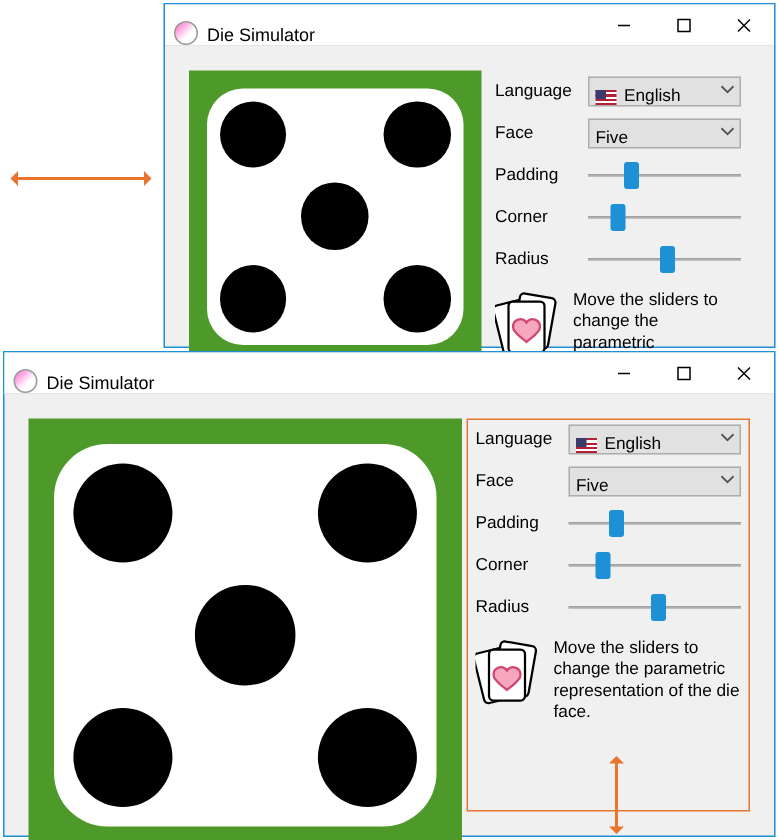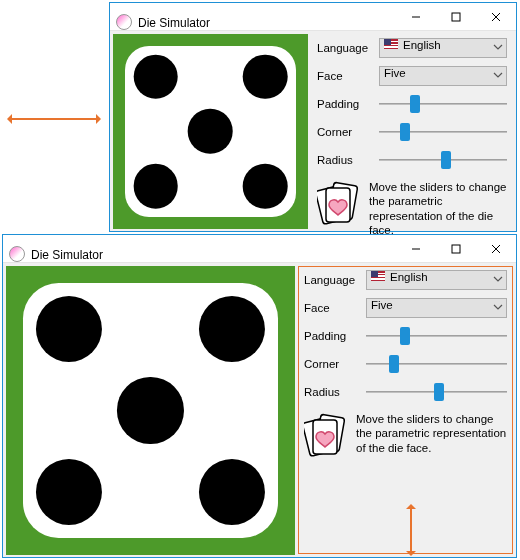--- a/index.html
+++ b/index.html
@@ -44,21 +44,21 @@
   }
   .winbtn {
     width: 40px; height: 100%;
     display: flex; align-items: center; justify-content: center;
     color: #000;
   }
   .winbtn svg { stroke: #000; stroke-width: 1; fill: none; }
   .client {
     flex: 1;
     display: flex;
-    padding: 3px;
+    padding: 16px;
     gap: 3px;
     min-height: 0;
   }
   .die-area {
     background: #4d9a2a;
     position: relative;
   }
   .die-face {
     position: absolute;
     background: #fff;
@@ -82,21 +82,21 @@
     align-items: center;
     font-size: 11.5px;
     color: #000;
   }
   .controls.hl { outline: 1px solid #e8742e; outline-offset: -1px; }
   .combo {
     height: 20px;
     background: #e1e1e1;
     border: 1px solid #adadad;
     display: flex;
-    align-items: flex-start;
+    align-items: flex-end;
     padding: 0 4px;
     position: relative;
   }
   .combo .flag {
     width: 14px; height: 10px; margin-right: 5px;
     background: linear-gradient(#b22234 0 15%,#fff 15% 30%,#b22234 30% 45%,#fff 45% 60%,#b22234 60% 75%,#fff 75% 90%,#b22234 90% 100%);
     position: relative;
   }
   .combo .flag::before {
     content: ""; position: absolute; left:0; top:0; width:7px; height:6px; background:#3c3b6e;

